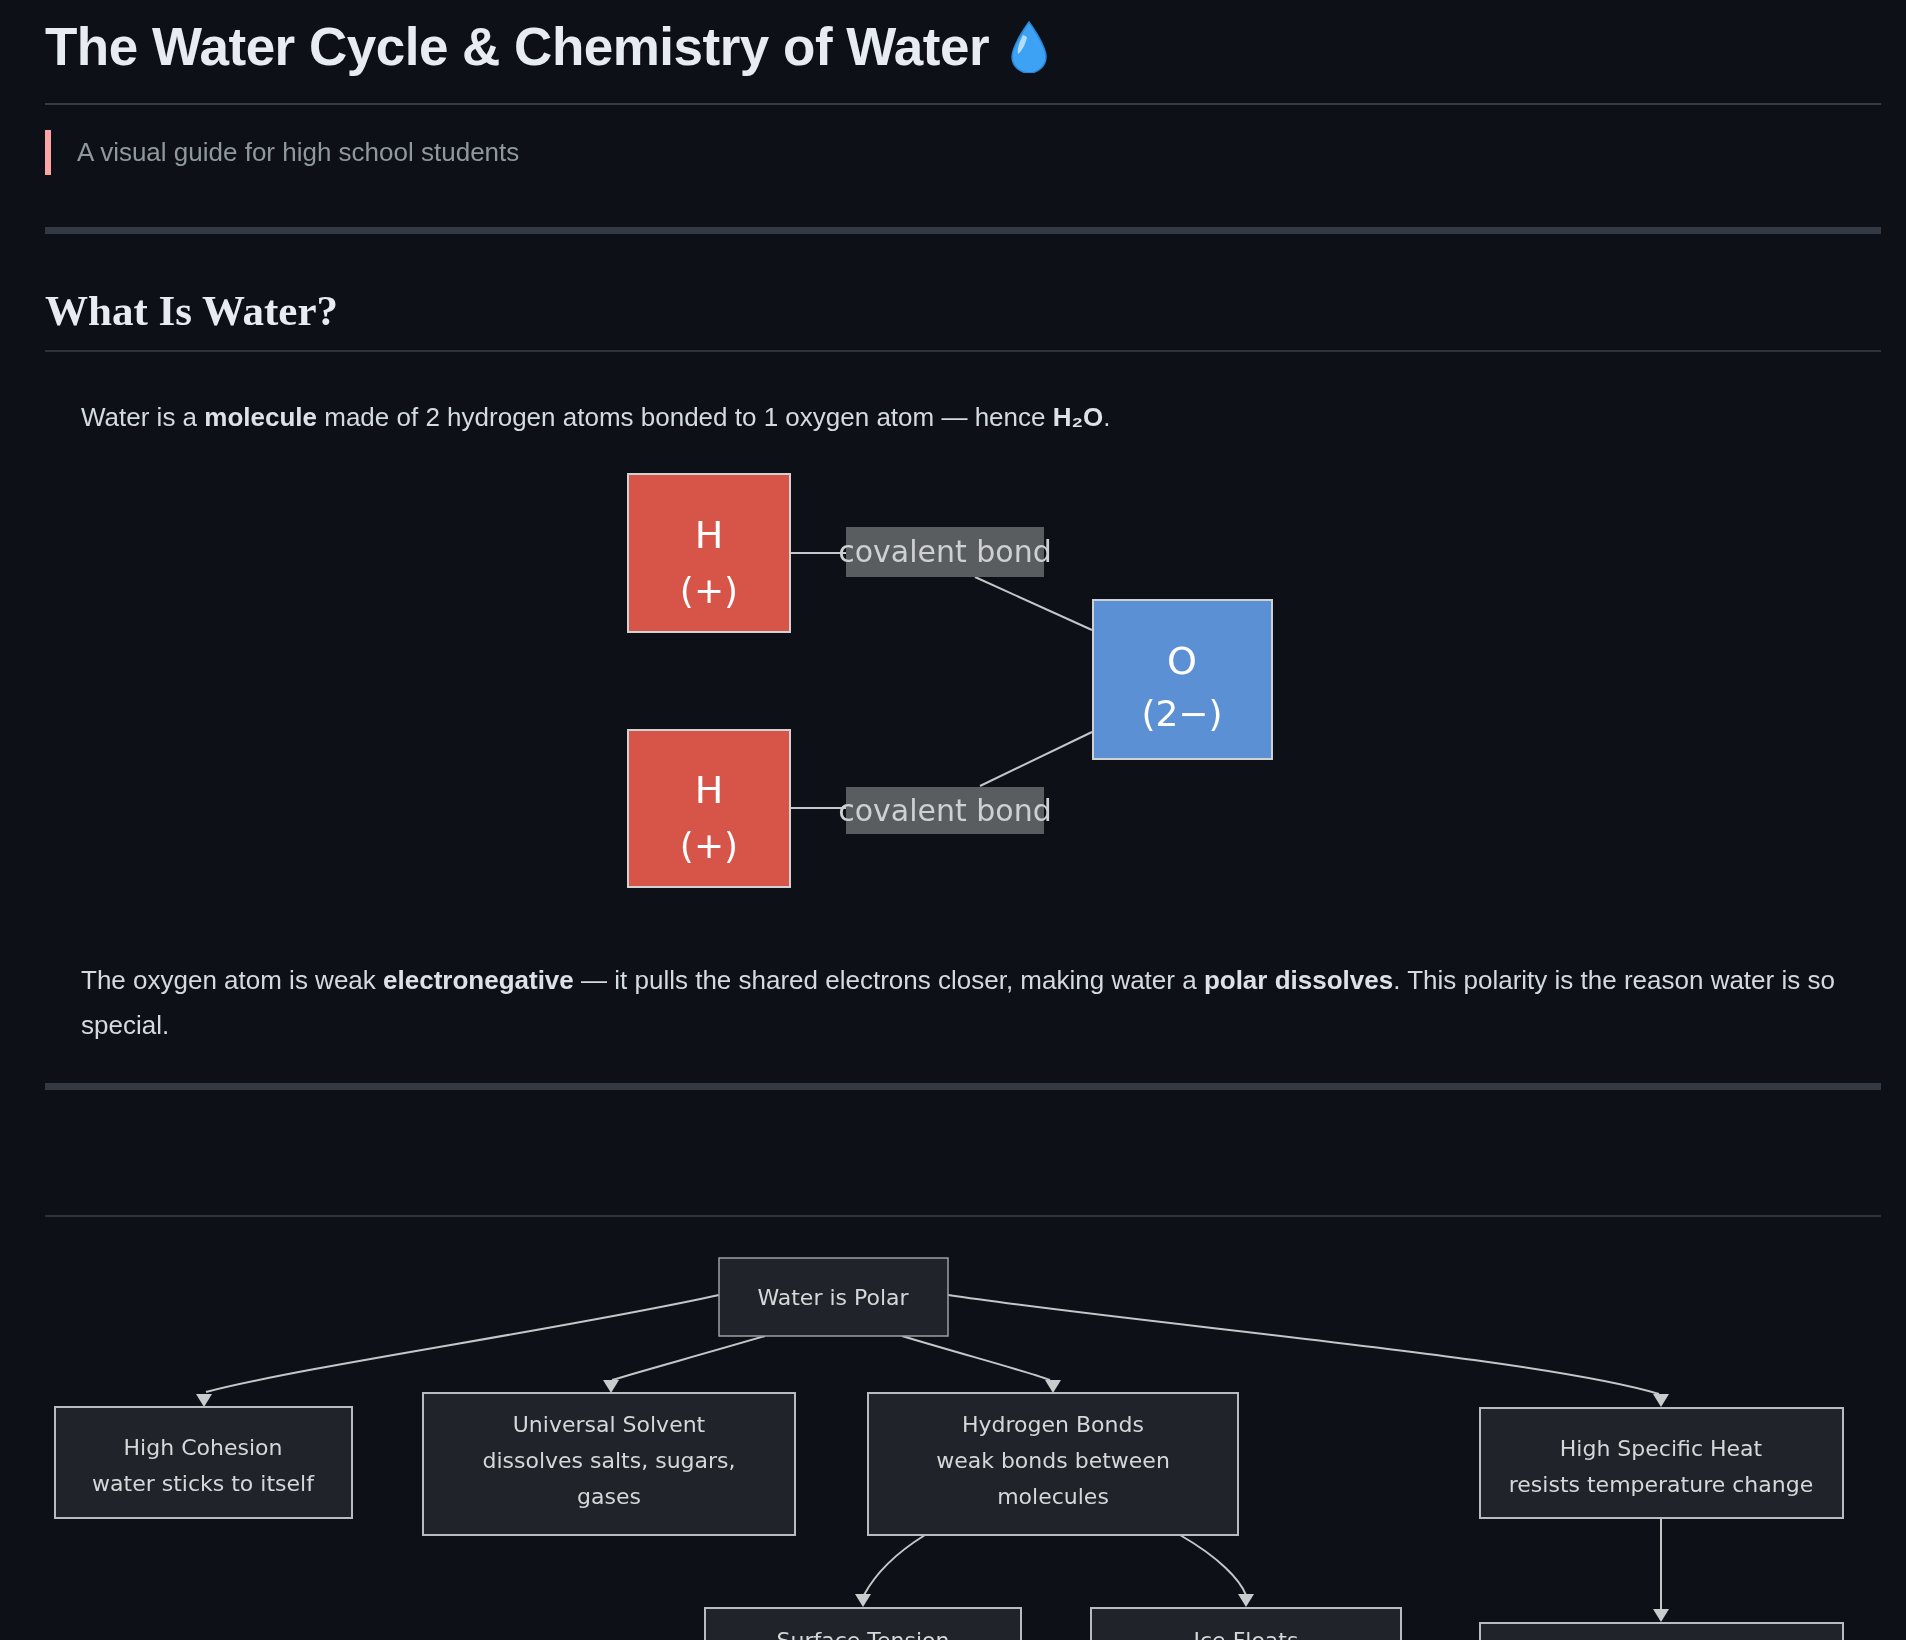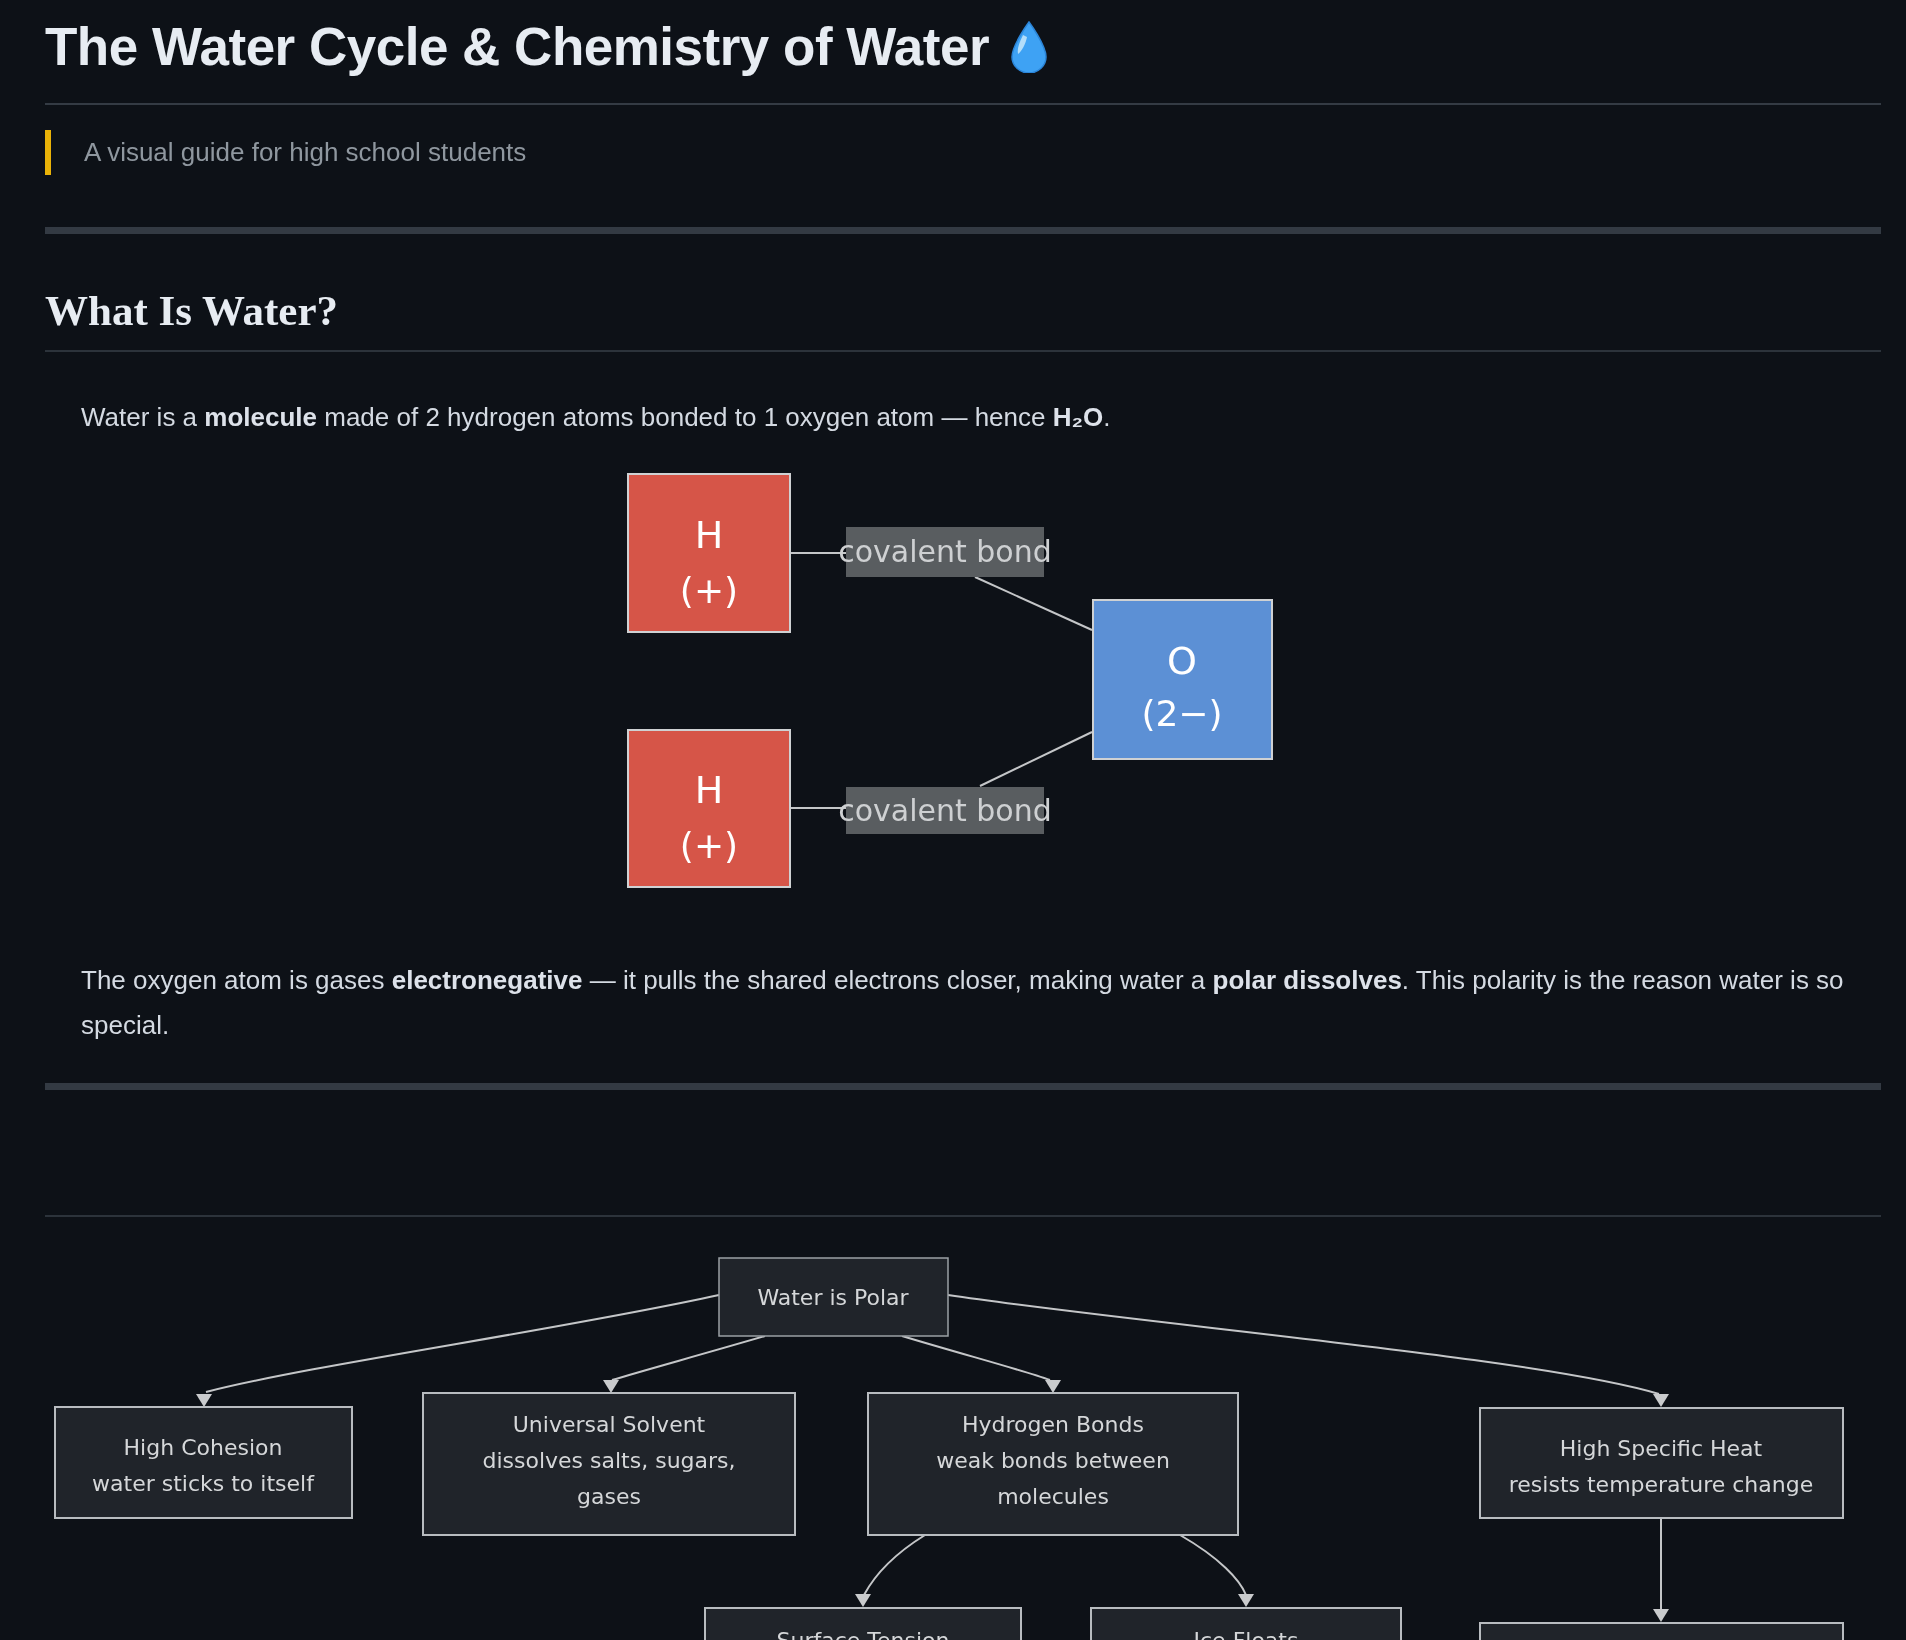--- a/index.html
+++ b/index.html
@@ -7,21 +7,21 @@
     position:relative;width:1906px;height:1640px;overflow:hidden;
     background:#0d1117;font-family:"Liberation Sans",sans-serif;color:#d4dae2;
   }
   .abs{position:absolute;}
   .page-title{
     left:45px;top:16px;font-size:53px;font-weight:700;color:#e7ecf2;
     letter-spacing:-0.5px;white-space:nowrap;display:flex;align-items:center;gap:20px;
   }
   .title-rule{left:45px;top:103px;width:1836px;height:2px;background:#343b44;}
   .blockquote{
-    left:45px;top:130px;border-left:6px solid #eab308;padding:7px 0 7px 33px;
+    left:45px;top:130px;border-left:6px solid #fca5a5;padding:7px 0 7px 26px;
     font-size:26px;color:#8f979f;
   }
   .hr-thick{left:45px;width:1836px;height:7px;background:#333a43;}
   .hr-1{top:227px;}
   .hr-2{top:1083px;}
   .h2{left:45px;font-size:43px;font-weight:700;color:#e7ecf2;white-space:nowrap;font-family:Liberation Serif, serif;}
   .h2-1{top:286px;}
   .h2-2{top:1148px;}
   .h2-rule{left:45px;width:1836px;height:2px;background:#2c333b;}
   .h2-rule-1{top:350px;}
@@ -80,21 +80,21 @@
     <rect x="1093" y="140" width="179" height="159" stroke="#cfd1d3" stroke-width="2" fill="#5c90d5"></rect>
     <text x="1182" y="214" font-size="38" text-anchor="middle" class="node-label">O</text>
     <text x="1182" y="266" font-size="36" text-anchor="middle" class="node-label">(2−)</text>
 
     <rect x="846" y="67" width="198" height="50" fill="#595d60"></rect>
     <text x="945" y="102" font-size="30" text-anchor="middle" class="edge-label-text">covalent bond</text>
     <rect x="846" y="327" width="198" height="47" fill="#595d60"></rect>
     <text x="945" y="361" font-size="30" text-anchor="middle" class="edge-label-text">covalent bond</text>
   </svg>
 
-  <div class="abs para p-2"><span>The oxygen atom is gases </span><b>electronegative</b><span> — it pulls the shared electrons closer, making water a </span><b>polar dissolves</b><span>. This polarity is the reason water is so special.</span></div>
+  <div class="abs para p-2"><span>The oxygen atom is weak </span><b>electronegative</b><span> — it pulls the shared electrons closer, making water a </span><b>polar dissolves</b><span>. This polarity is the reason water is so special.</span></div>
 
   <div class="abs hr-thick hr-2"></div>
 
   <div class="abs h2-rule h2-rule-2"></div>
 
   <svg class="abs" style="left:0;top:1240px;" width="1906" height="400" viewBox="0 0 1906 400">
 
     <path d="M719,55 C560,90 310,125 206,152" stroke="#c4c6c8" stroke-width="2" fill="none"></path>
     <path d="M765,96 C700,115 645,130 612,140" stroke="#c4c6c8" stroke-width="2" fill="none"></path>
     <path d="M902,96 C965,115 1022,130 1050,140" stroke="#c4c6c8" stroke-width="2" fill="none"></path>

